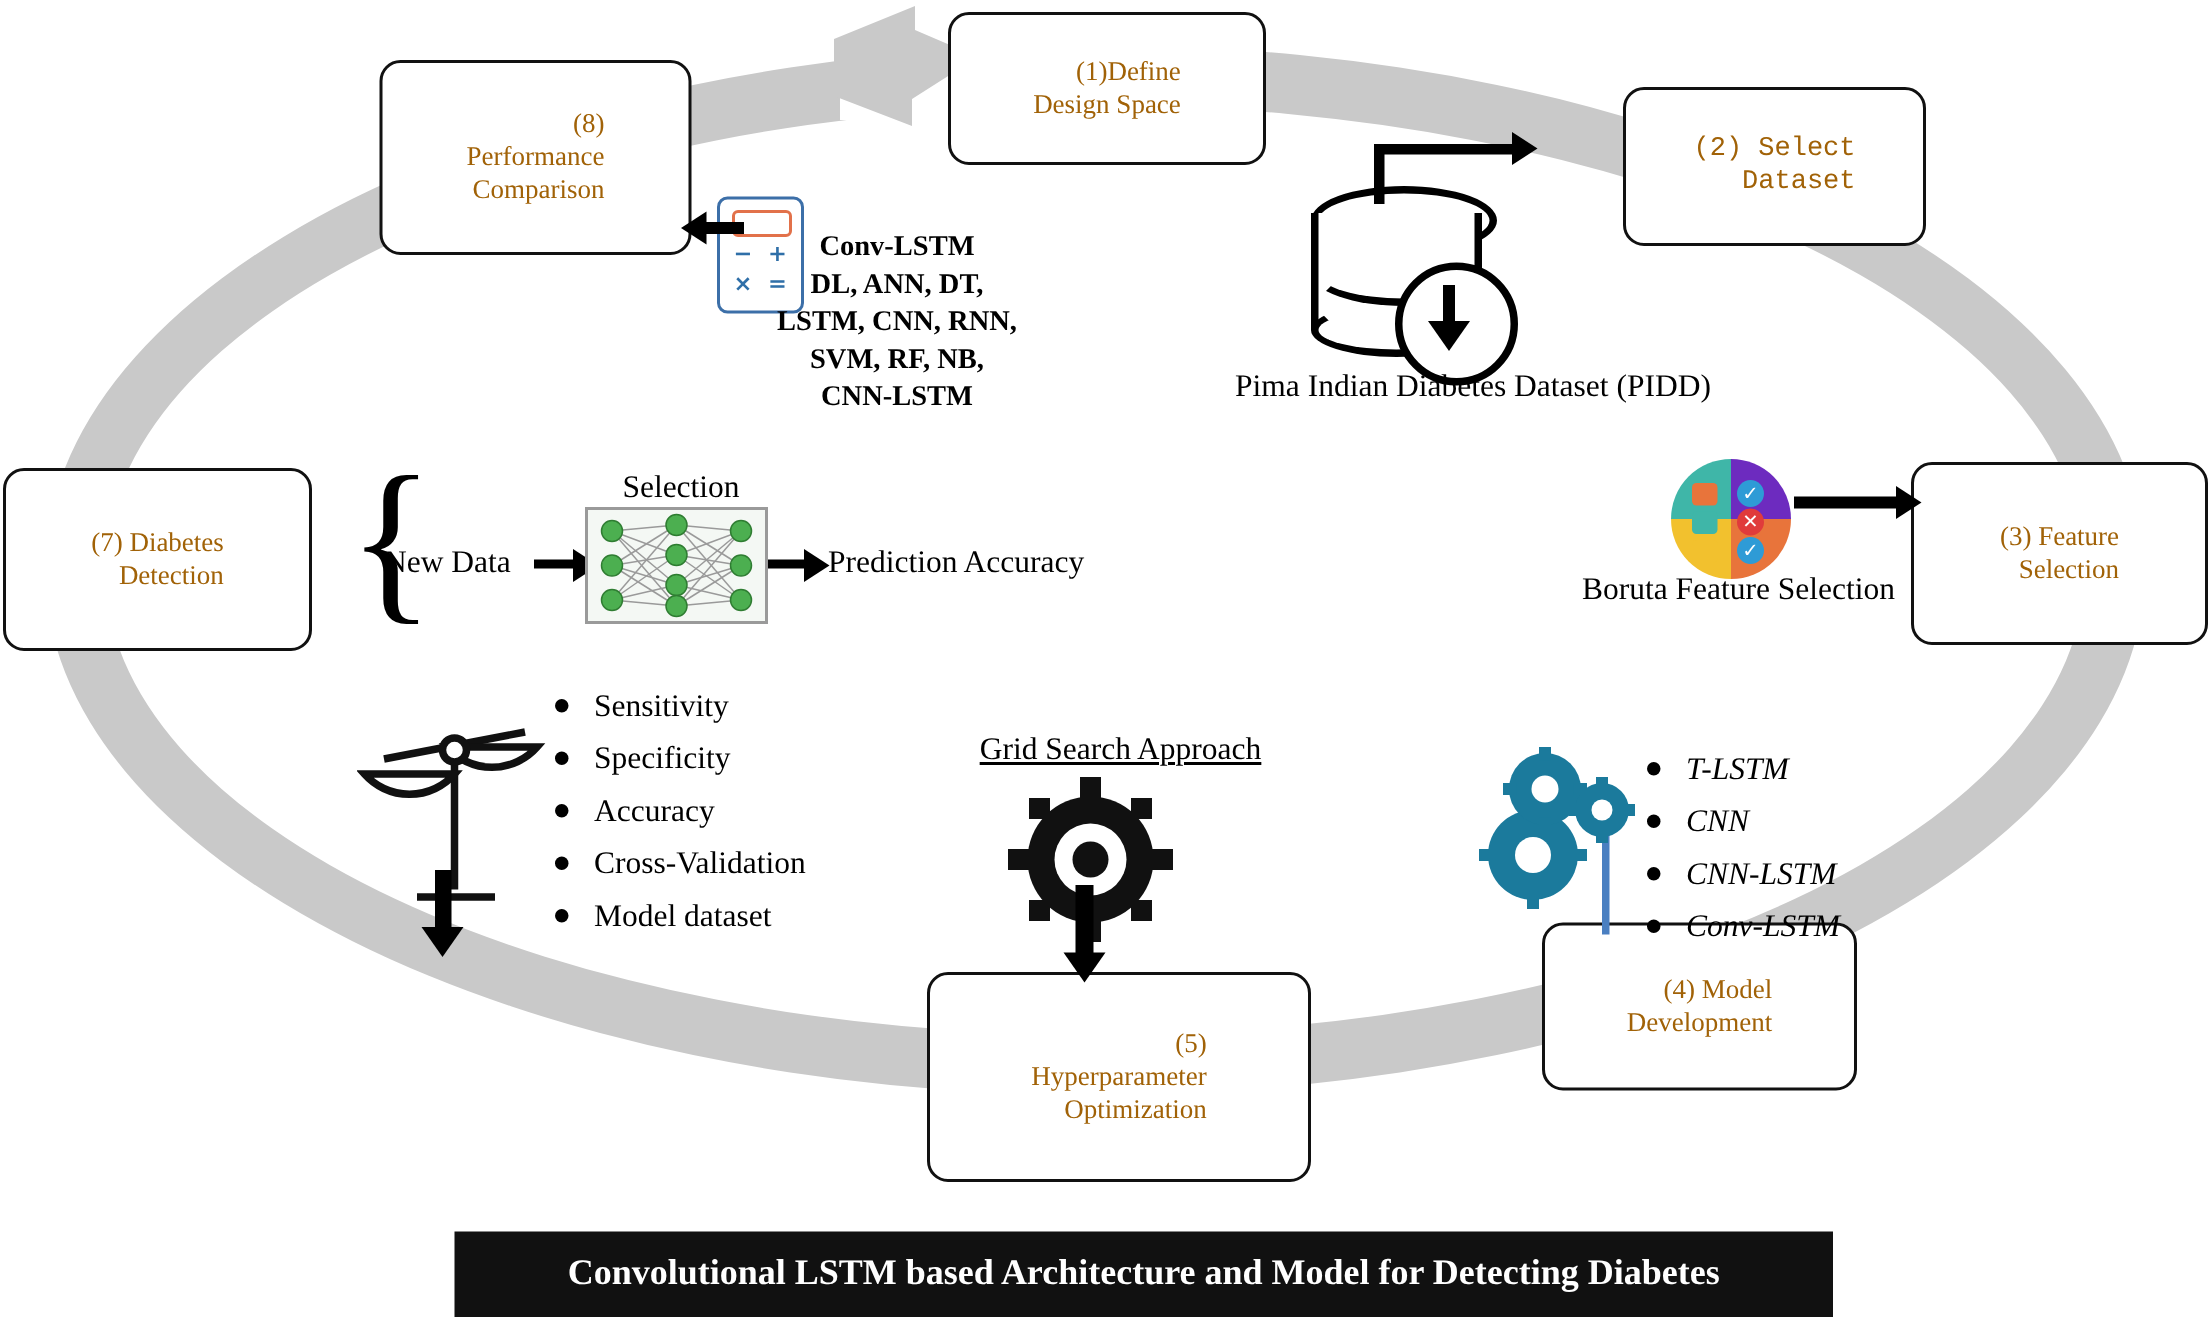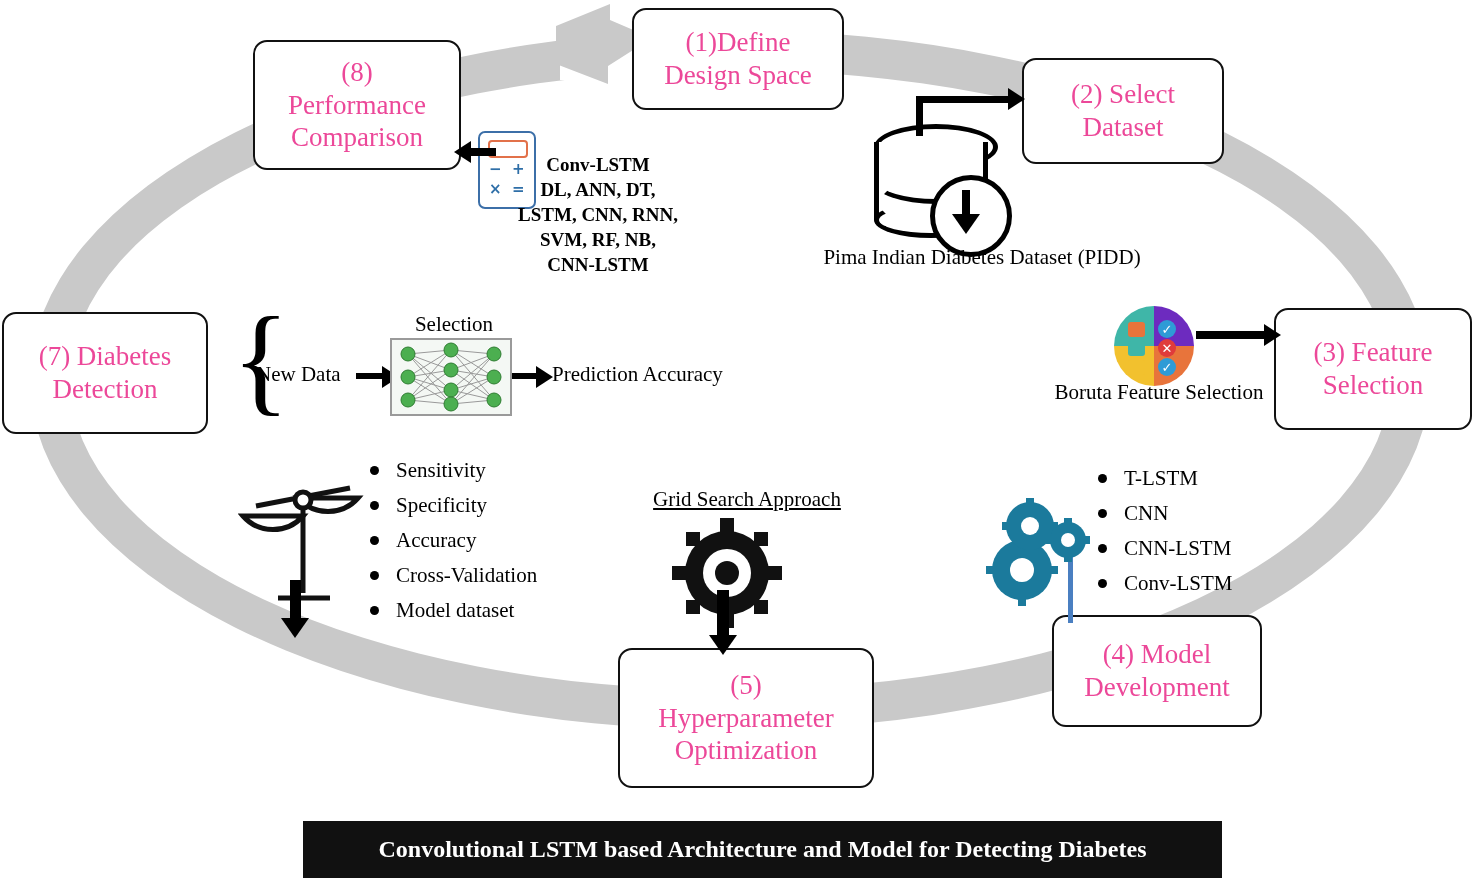--- a/index.html
+++ b/index.html
@@ -11,22 +11,22 @@
     position:absolute;left:30px;top:30px;width:1400px;height:700px;
     border:40px solid #c9c9c9;border-radius:50%;box-sizing:border-box;
   }
   .ellipse-mask-top{
     position:absolute;left:560px;top:10px;width:120px;height:70px;background:#fff;
   }
 
   
   .node{
     position:absolute;background:#fff;border:2.5px solid #111;border-radius:14px;
-    display:flex;align-items:center;justify-content:center;text-align:center;
-    font-size:27px;line-height:1.22;color:#ec4899;padding:6px 10px;box-sizing:border-box;
+    display:flex;align-items:center;justify-content:center;text-align:right;
+    font-size:18px;line-height:1.22;color:#a16207;padding:6px 10px;box-sizing:border-box;
   }
 
   
   .bar{position:absolute;background:#000;}
   .arrow-r{position:absolute;width:0;height:0;border-top:11px solid transparent;border-bottom:11px solid transparent;border-left:17px solid #000;}
   .arrow-l{position:absolute;width:0;height:0;border-top:11px solid transparent;border-bottom:11px solid transparent;border-right:17px solid #000;}
   .arrow-d{position:absolute;width:0;height:0;border-left:14px solid transparent;border-right:14px solid transparent;border-top:20px solid #000;}
 
   
   .caption{position:absolute;font-size:21px;color:#000;}
@@ -78,31 +78,31 @@
 
   <svg width="120" height="90" style="position:absolute;left:548px;top:4px;">
     <polygon points="8,22 62,0 62,16 104,34 60,62 60,80 8,60" fill="#c9c9c9"></polygon>
   </svg>
 
   <div class="node" style="left:632px;top:8px;width:212px;height:102px;">
     <span style="white-space:pre-line;">(1)Define
 Design Space</span>
   </div>
 
-  <div class="node" style="left:1022px;top:58px;width:202px;height:106px;">
+  <div class="node" style="left:1082px;top:58px;width:202px;height:106px;font-family:Liberation Mono, monospace;">
     <span style="white-space:pre-line;">(2) Select
 Dataset</span>
   </div>
 
   <div class="node" style="left:1274px;top:308px;width:198px;height:122px;">
     <span style="white-space:pre-line;">(3) Feature
 Selection</span>
   </div>
 
-  <div class="node" style="left:1028px;top:615px;width:210px;height:112px;margin-left:24px;">
+  <div class="node" style="left:1028px;top:615px;width:210px;height:112px;">
     <span style="white-space:pre-line;">(4) Model
 Development</span>
   </div>
 
   <div class="node" style="left:618px;top:648px;width:256px;height:140px;">
     <span style="white-space:pre-line;">(5)
 Hyperparameter
 Optimization</span>
   </div>
 
@@ -142,21 +142,21 @@
     <div class="chk" style="left:44px;top:14px;background:#2e9bd6;">✓</div>
     <div class="chk" style="left:44px;top:33px;background:#e03b3b;">✕</div>
     <div class="chk" style="left:44px;top:52px;background:#2e9bd6;">✓</div>
   </div>
   <div class="caption" style="left:1039px;top:380px;width:240px;text-align:center;">Boruta Feature Selection</div>
   <div>
     <div class="bar" style="left:1196px;top:331px;width:74px;height:8px;"></div>
     <div class="arrow-r" style="left:1264px;top:324px;"></div>
   </div>
 
-  <ul class="bulletlist" style="left:1090px;top:466px;">
+  <ul class="bulletlist" style="left:1090px;top:500px;font-style:italic;">
     <li>T-LSTM</li>
     <li>CNN</li>
     <li>CNN-LSTM</li>
     <li>Conv-LSTM</li>
   </ul>
   <div class="blueline" style="left:1068px;top:545px;height:78px;"></div>
 
   <div>
     <svg width="120" height="110" style="position:absolute;left:980px;top:498px;">
       <g fill="#1b7a9c">

